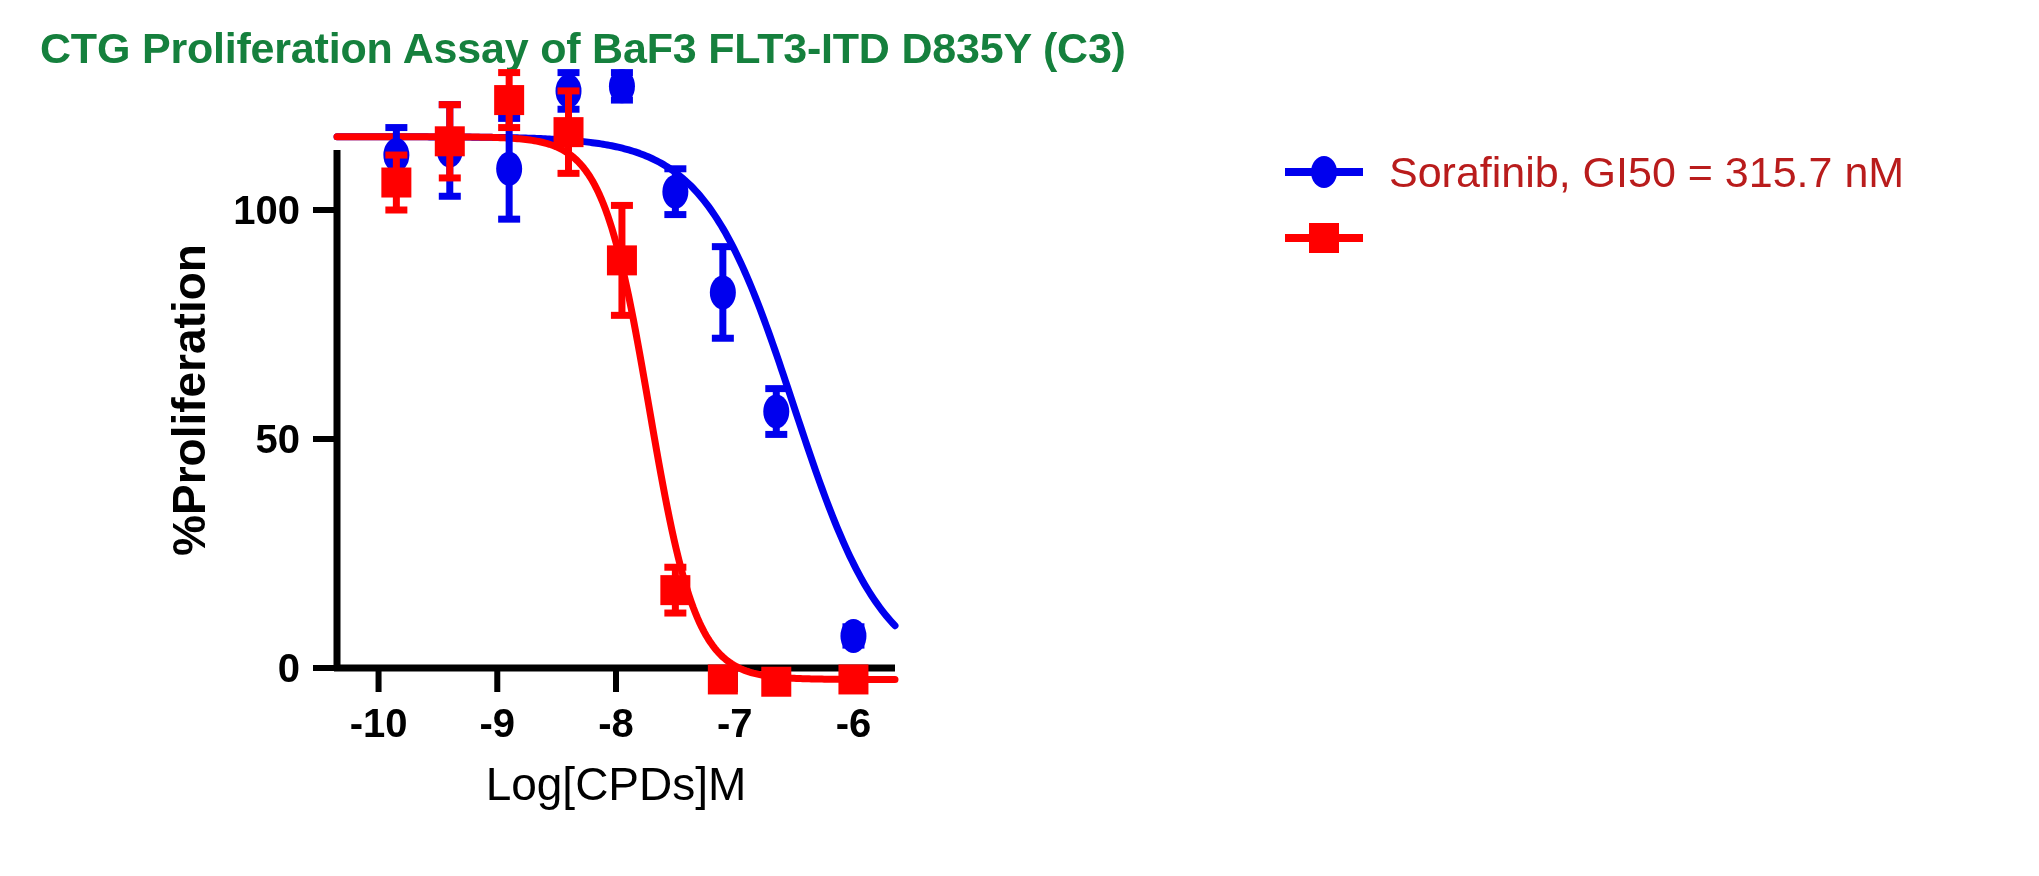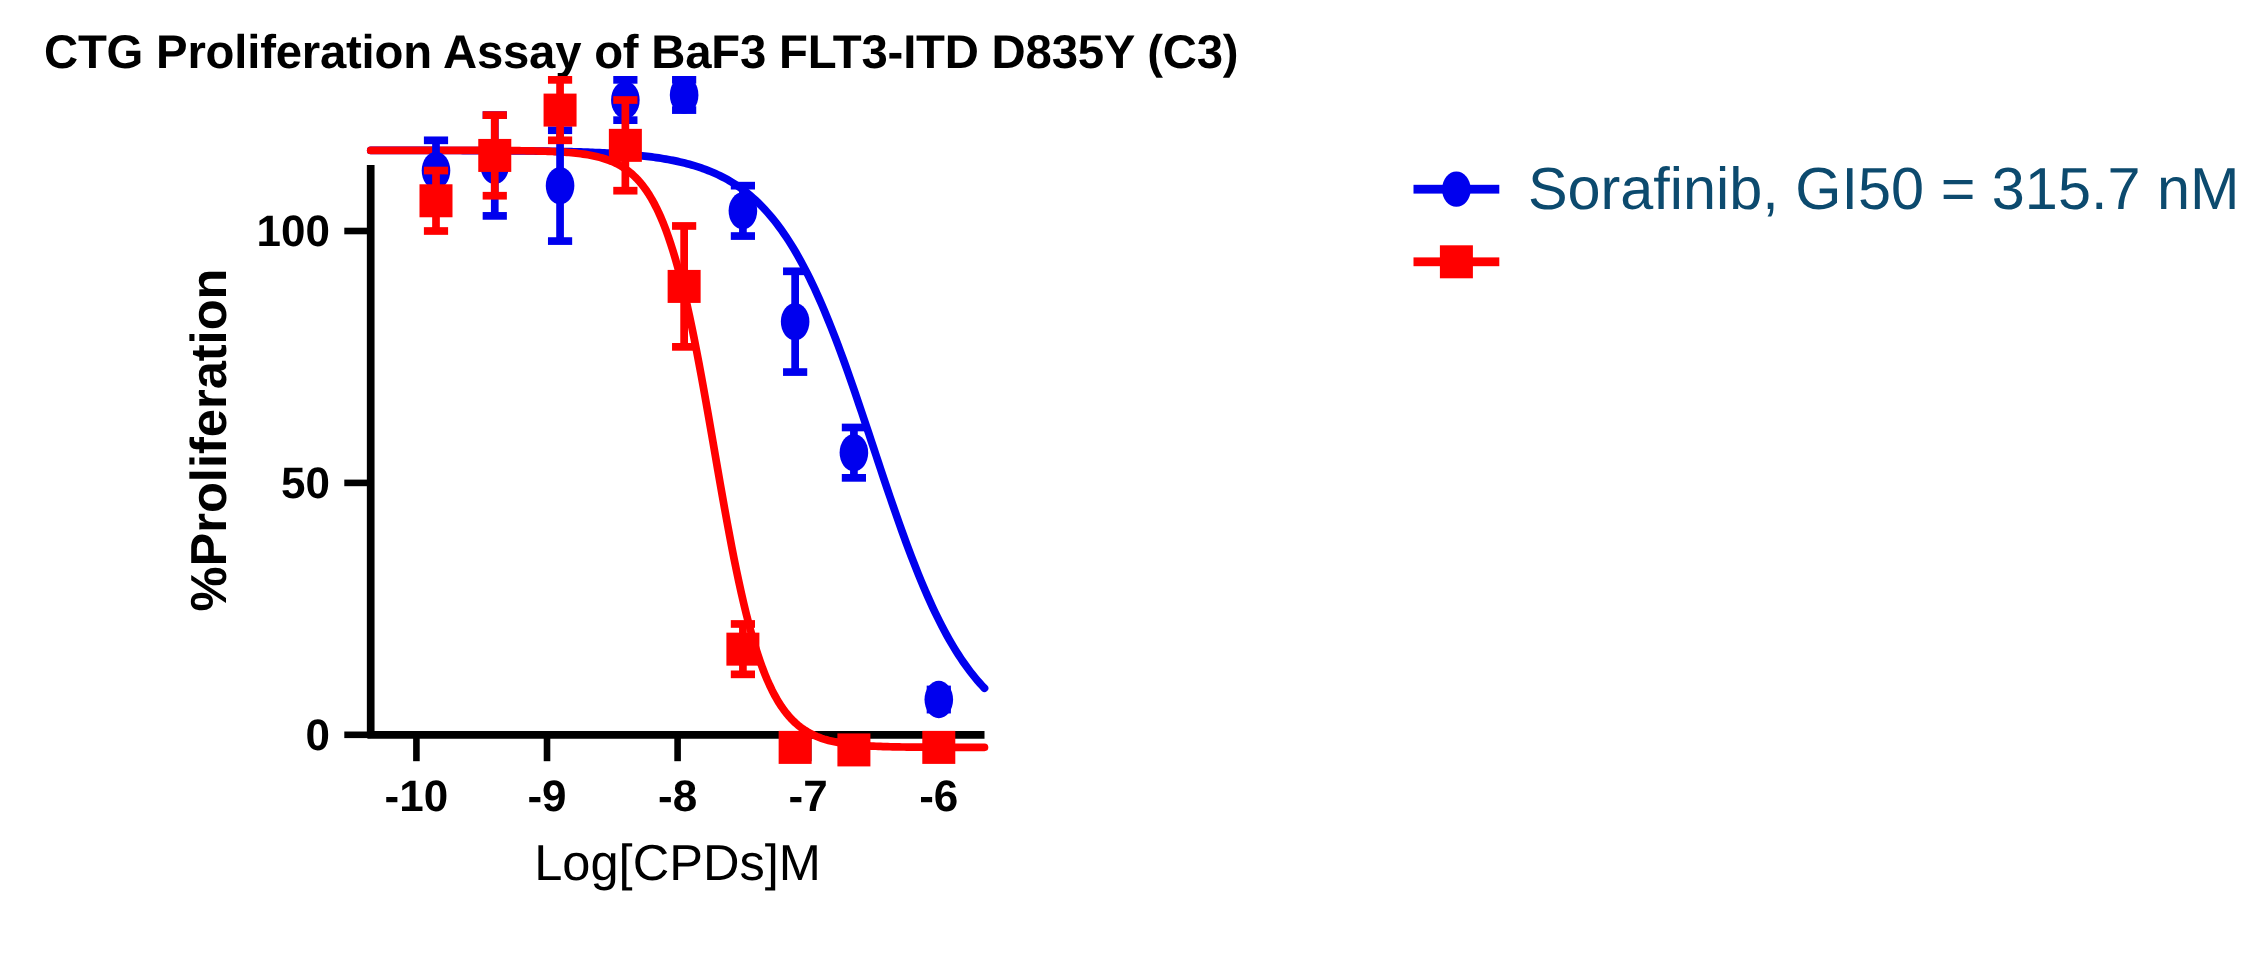--- a/index.html
+++ b/index.html
@@ -18,21 +18,21 @@
     height: 876px;
     background: #ffffff;
     overflow: hidden;
   }
   #chart-title {
     position: absolute;
     left: 40px;
     top: 24px;
     font-size: 43px;
     font-weight: bold;
-    color: #000000;
+    color: #15803d;
     letter-spacing: -0.2px;
     white-space: nowrap;
   }
   #plot-svg {
     position: absolute;
     left: 0;
     top: 0;
   }
   .axis-line {
     stroke: #000000;
@@ -111,22 +111,22 @@
     height: 32px;
     border-radius: 50%;
     transform: translate(-50%, -50%);
   }
   .keymark.square {
     width: 30px;
     height: 30px;
     transform: translate(-50%, -50%);
   }
   .legend-label {
-    font-size: 54px;
-    color: #0c4a6e;
+    font-size: 43px;
+    color: #b91c1c;
     white-space: nowrap;
     margin-left: 26px;
     line-height: 1;
   }
 </style>
 </head>
 <body>
 
 <div id="figure">
 

